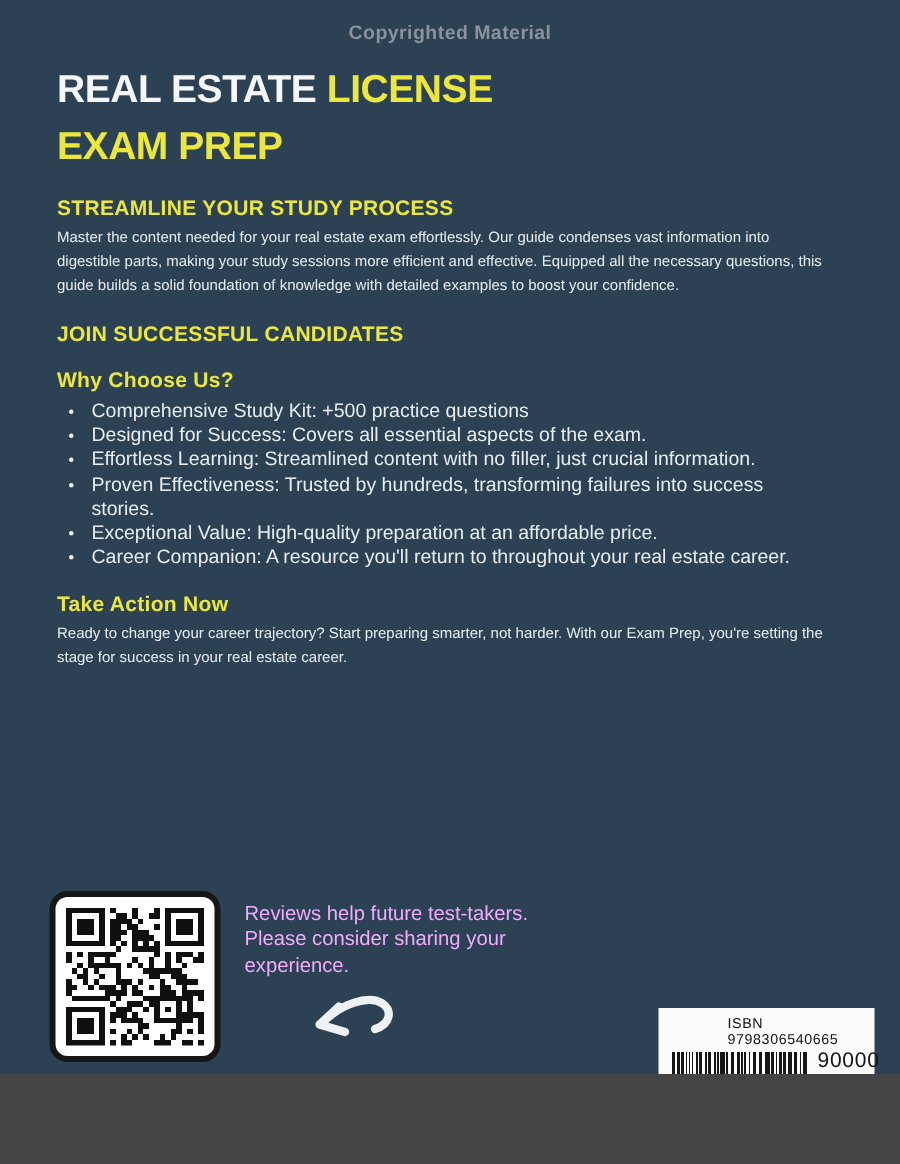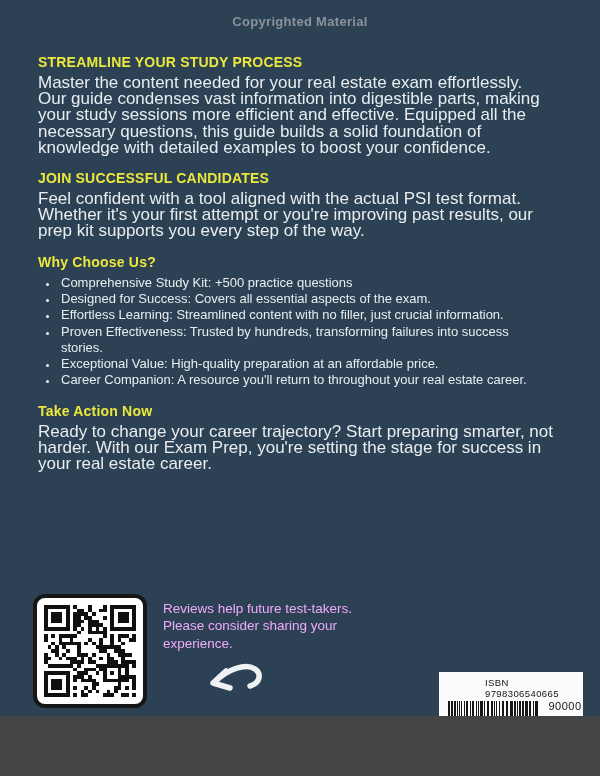--- a/index.html
+++ b/index.html
@@ -28,21 +28,21 @@
   .title-line{white-space:nowrap;}
   .t-white{color:#f4f6f7;}
   .t-yellow{color:var(--accent-yellow,#ece73c);}
 
   section{display:block;}
   .heading{
     margin:14px 0 4px 0;font-size:14px;line-height:17px;font-weight:800;
     color:var(--accent-yellow,#ece73c);letter-spacing:.2px;
   }
   .body-text{
-    margin:0;font-size:17px;line-height:16.2px;color:var(--body-text,#e8edf0);
+    margin:0;font-size:10px;line-height:16.2px;color:var(--body-text,#e8edf0);
   }
   ul.bullets{
     margin:2px 0 0 0;padding:0 0 0 21px;list-style:disc;
     color:var(--body-text,#e8edf0);
   }
   ul.bullets li{font-size:13px;line-height:16.3px;padding-left:2px;}
   ul.bullets li::marker{color:#f0f3f5;font-size:11px;}
 
   .qr-tile{
     position:absolute;left:33px;top:594px;width:92px;height:92px;
@@ -59,44 +59,50 @@
   .barcode{
     position:absolute;left:439px;top:672px;width:144px;height:86px;
     background:#fbfbfb;box-sizing:border-box;padding:5px 0 0 9px;
   }
   .isbn-top{font-size:9.5px;color:#141414;letter-spacing:.4px;margin:0 0 2px 0;font-weight:400;padding-left:37px;}
   .bars-row{display:flex;align-items:flex-start;gap:7px;}
   .bc-main{display:flex;flex-direction:column;}
   .bars{display:block;fill:#161616;shape-rendering:crispEdges;}
   .bc-digits{font-size:10px;color:#141414;margin-top:1px;word-spacing:6px;letter-spacing:1px;}
   .bc-addon{display:flex;flex-direction:column;}
-  .bc-price{font-size:11px;line-height:11px;color:#141414;text-align:center;margin-bottom:12px;letter-spacing:.5px;}
+  .bc-price{font-size:14px;line-height:11px;color:#141414;text-align:center;margin-bottom:12px;letter-spacing:.5px;}
 
   .contact{
     position:absolute;left:33px;top:717px;margin:18px;
     font-size:19px;line-height:17.5px;color:#22c55e;
   }
 </style>
 </head>
 <body>
 
 <div class="cover">
 
   <div class="copyright top">Copyrighted Material</div>
 
   <div class="content">
+    <h1 class="title">
+      <div class="title-line">
+        <span class="t-white">REAL ESTATE</span>
+        <span class="t-yellow">LICENSE</span>
+      </div>
+      <div class="title-line t-yellow">EXAM PREP</div>
+    </h1>
 
     <section>
       <h2 class="heading">STREAMLINE YOUR STUDY PROCESS</h2>
       <p class="body-text">Master the content needed for your real estate exam effortlessly. Our guide condenses vast information into digestible parts, making your study sessions more efficient and effective. Equipped all the necessary questions, this guide builds a solid foundation of knowledge with detailed examples to boost your confidence.</p>
     </section>
 
     <section>
       <h2 class="heading">JOIN SUCCESSFUL CANDIDATES</h2>
-      <p class="body-text">Feel confident with a tool aligned with the actual PSI test format. Whether it's your first attempt or you're improving past results, our prep kit supports you every step of the way.</p>
     </section>
 
     <section>
       <h2 class="heading">Why Choose Us?</h2>
       <ul class="bullets">
         <li>Comprehensive Study Kit: +500 practice questions</li>
         <li>Designed for Success: Covers all essential aspects of the exam.</li>
         <li>Effortless Learning: Streamlined content with no filler, just crucial information.</li>
         <li>Proven Effectiveness: Trusted by hundreds, transforming failures into success stories.</li>
         <li>Exceptional Value: High-quality preparation at an affordable price.</li>

